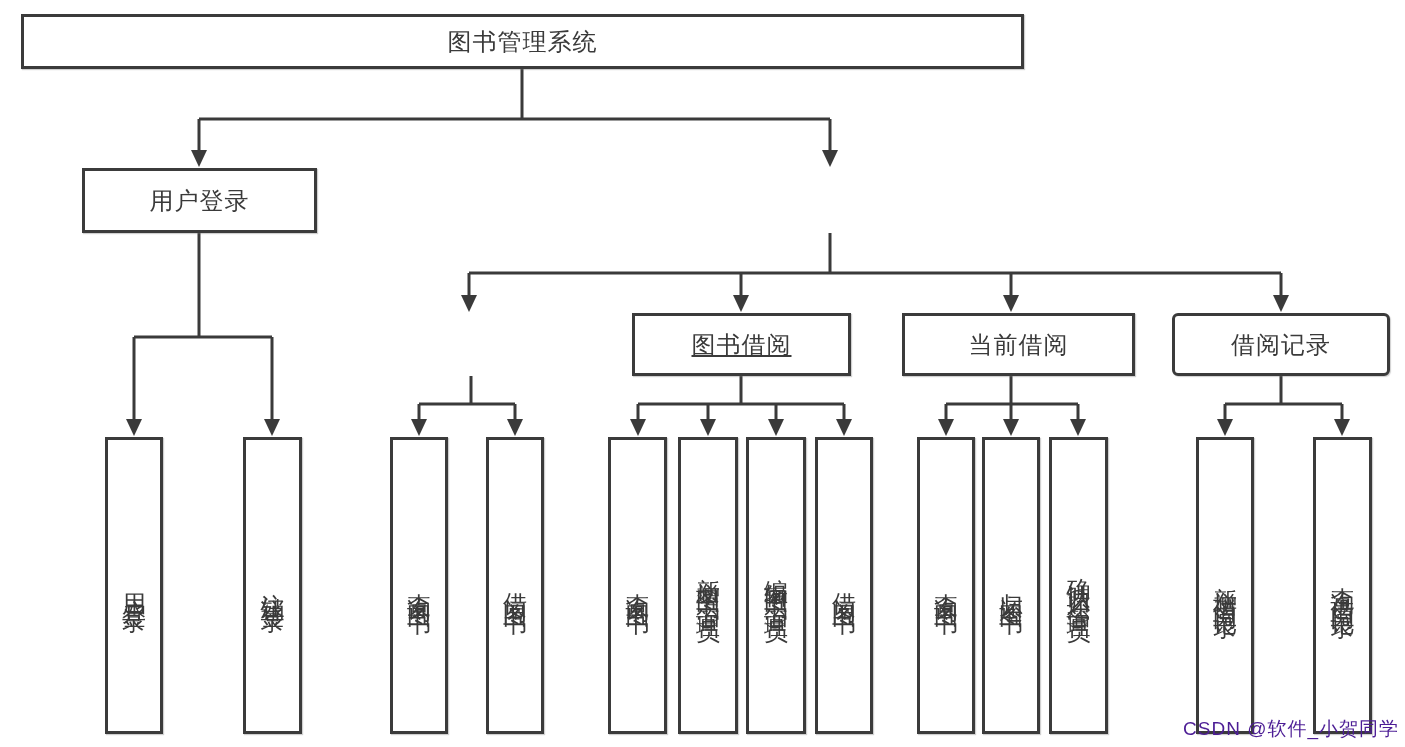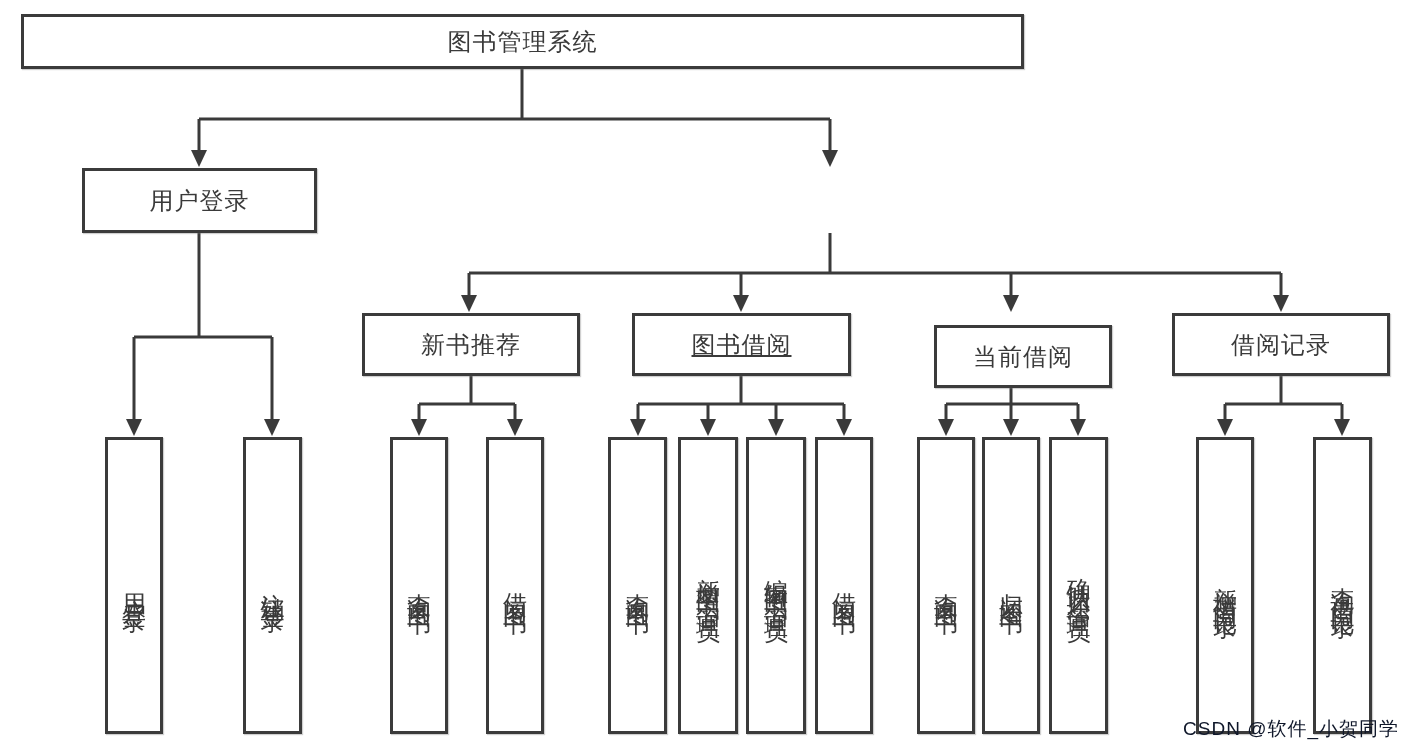--- a/index.html
+++ b/index.html
@@ -40,21 +40,21 @@
     font-size: 24px;
     letter-spacing: 6px;
     line-height: 1;
   }
   #watermark {
     position: absolute;
     right: 6px;
     top: 716px;
     font-size: 19px;
     letter-spacing: 1px;
-    color: #0f172a;
+    color: #4c1d95;
     z-index: 5;
     white-space: nowrap;
   }
 </style>
 </head>
 <body>
 
 <div id="canvas">
 
   <svg id="wires" viewBox="0 0 1405 747" xmlns="http://www.w3.org/2000/svg">
@@ -94,24 +94,23 @@
       <polygon points="1070,419 1086,419 1078,436"></polygon>
       <polygon points="1217,419 1233,419 1225,436"></polygon>
       <polygon points="1334,419 1350,419 1342,436"></polygon>
     </g>
   </svg>
 
   <div class="node hbox" style="left:21px; top:14px; width:1003px; height:55px;">图书管理系统</div>
 
   <div class="node hbox" style="left:82px; top:168px; width:235px; height:65px;">用户登录</div>
 
-  <div class="node hbox" style="left:362px; top:313px; width:218px; height:63px;">新书推荐</div>
   <div class="node hbox" style="left:632px; top:313px; width:219px; height:63px;text-decoration:underline;">图书借阅</div>
-  <div class="node hbox" style="left:902px; top:325px; width:178px; height:63px;margin-left:32px;">当前借阅</div>
-  <div class="node hbox" style="left:1172px; top:313px; width:218px; height:63px;">借阅记录</div>
+  <div class="node hbox" style="left:902px; top:313px; width:233px; height:63px;">当前借阅</div>
+  <div class="node hbox" style="left:1172px; top:313px; width:218px; height:63px;border-radius:6px;">借阅记录</div>
 
   <div class="node vbox" style="left:105px; top:437px; width:58px; height:297px;">用户登录</div>
   <div class="node vbox" style="left:243px; top:437px; width:59px; height:297px;">注销登录</div>
 
   <div class="node vbox" style="left:390px; top:437px; width:58px; height:297px;">查询图书</div>
   <div class="node vbox" style="left:486px; top:437px; width:58px; height:297px;">借阅图书</div>
 
   <div class="node vbox" style="left:608px; top:437px; width:59px; height:297px;">查询图书</div>
   <div class="node vbox" style="left:678px; top:437px; width:60px; height:297px;">新增图书（管理员）</div>
   <div class="node vbox" style="left:746px; top:437px; width:60px; height:297px;">编辑图书（管理员）</div>

